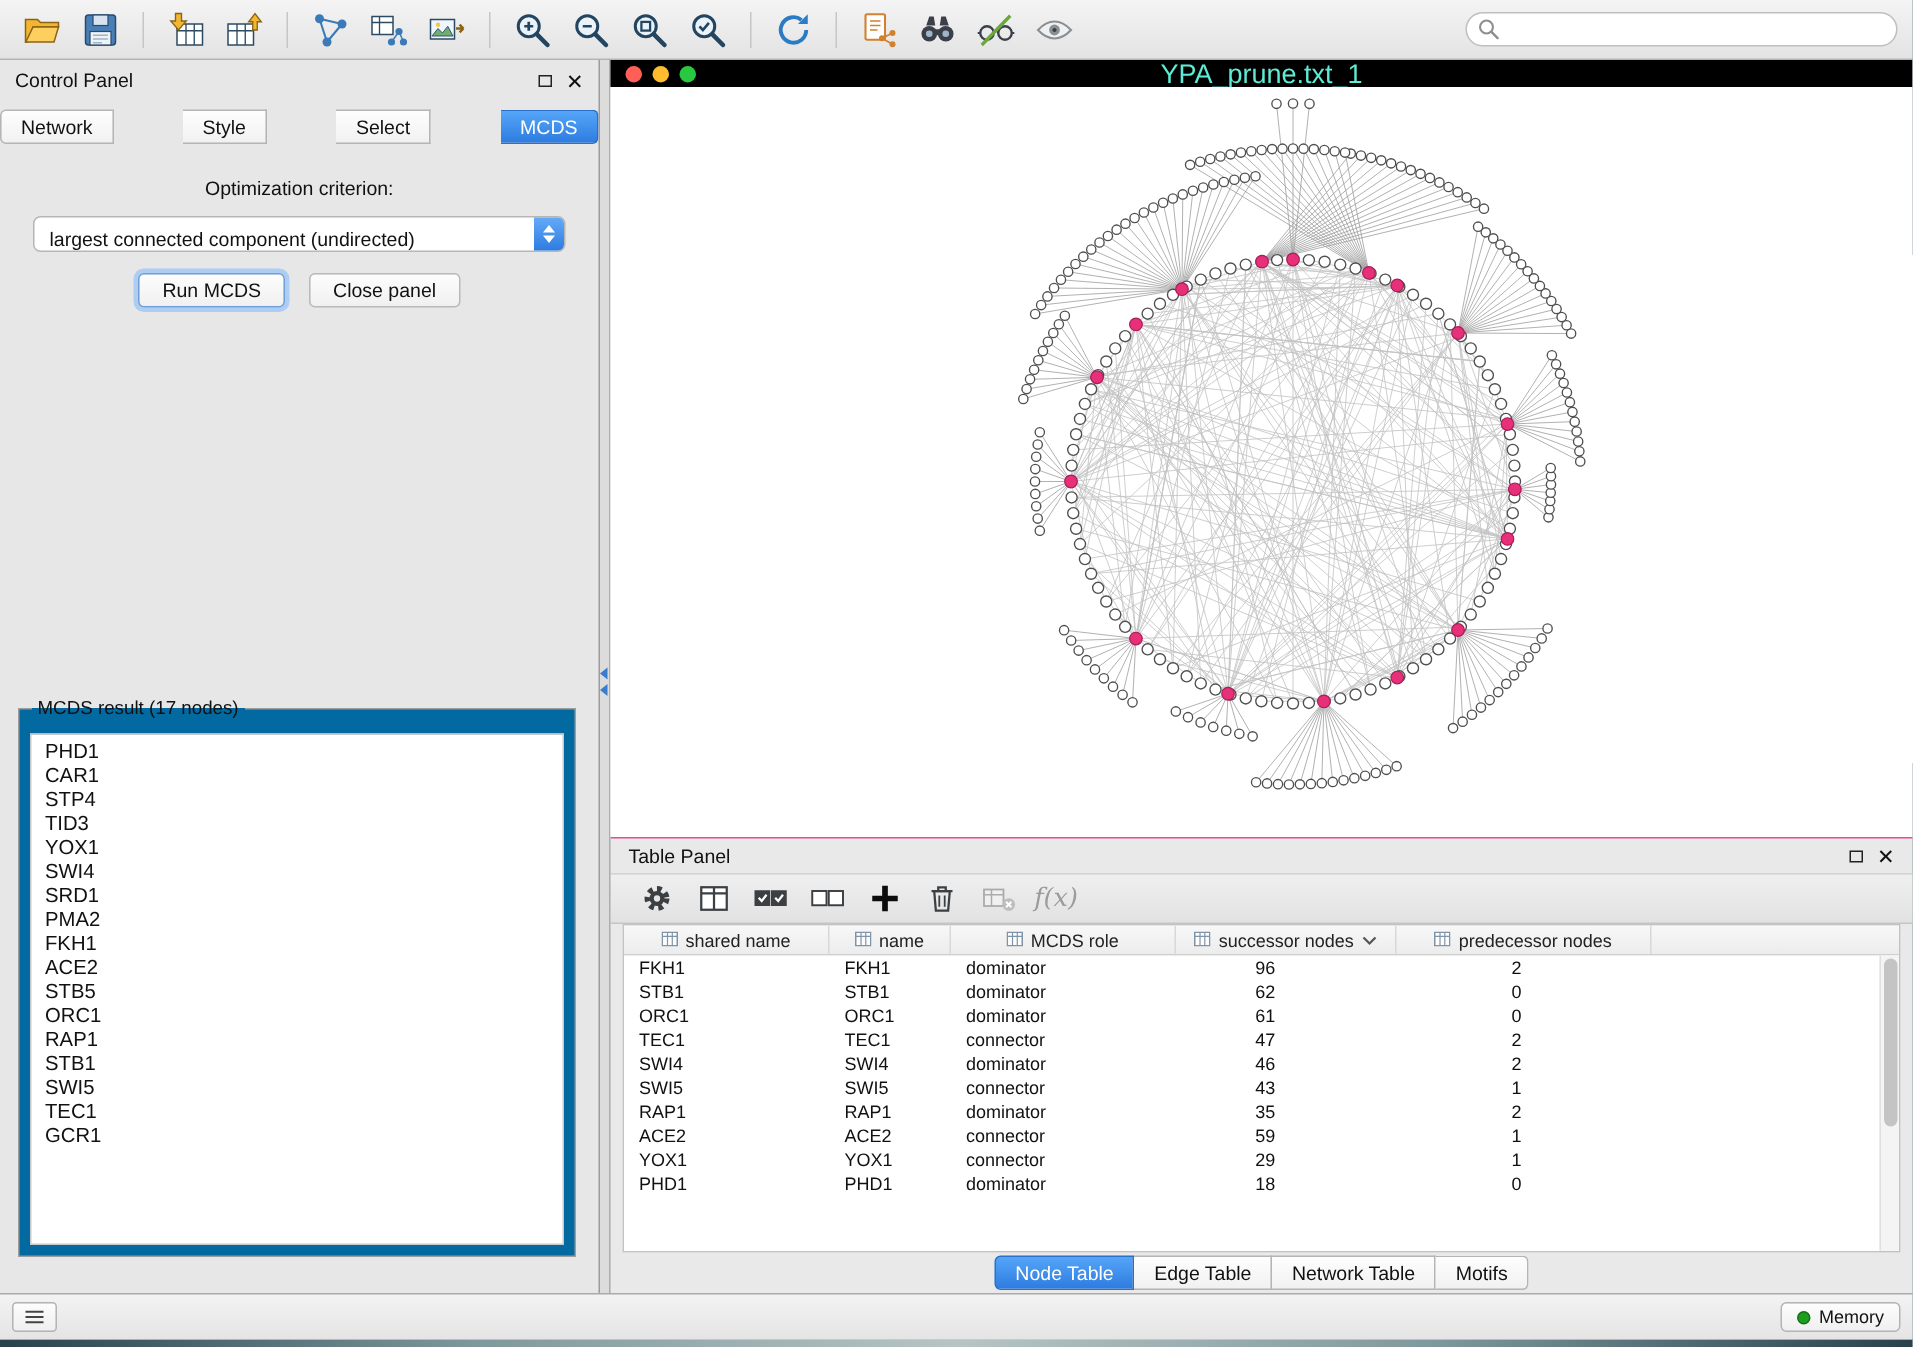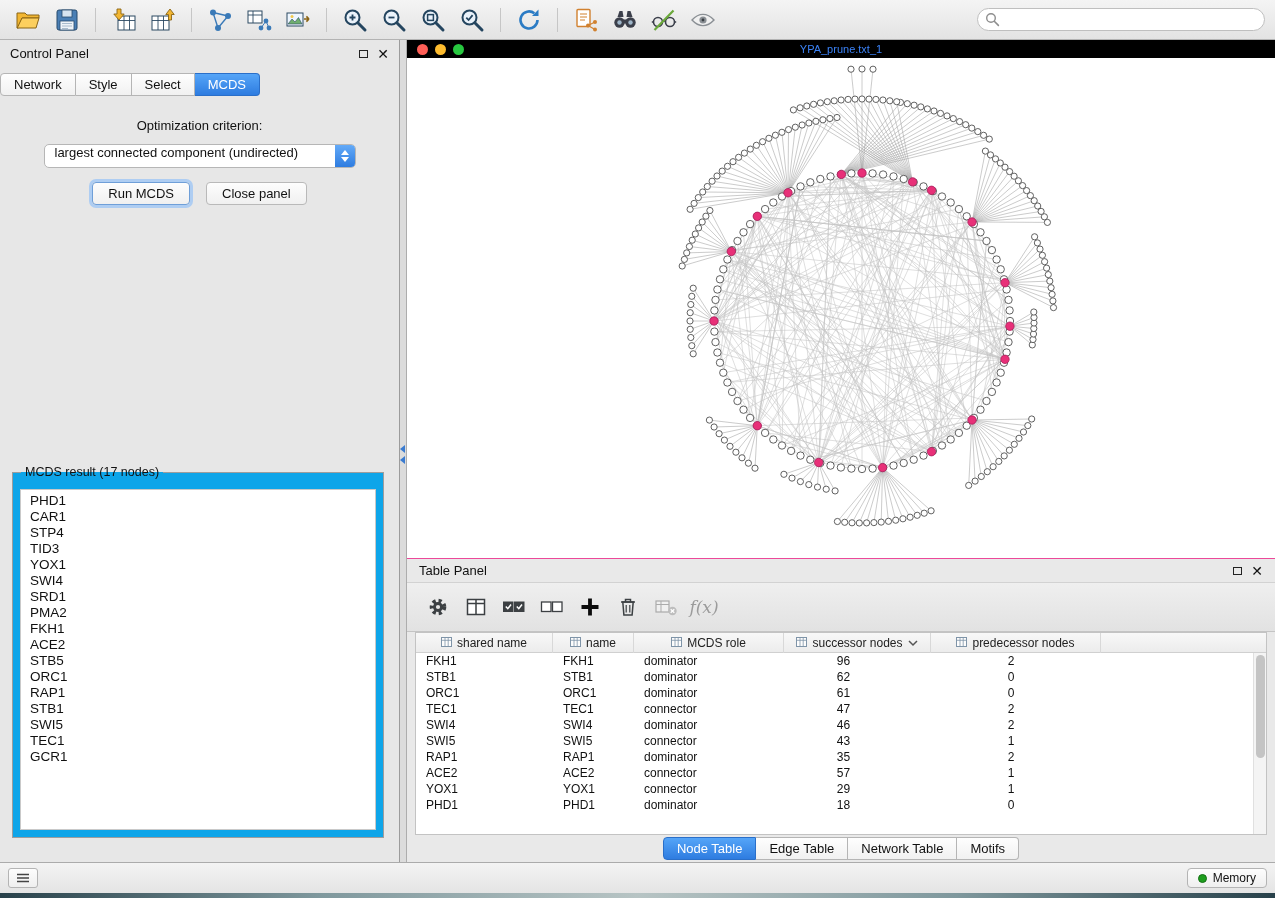--- a/index.html
+++ b/index.html
@@ -18,57 +18,57 @@
 
   
   .main{flex:1;display:flex;min-height:0;}
 
   
   .control-panel{width:400px;flex:none;background:#e7e7e7;border-right:1px solid #9c9c9c;position:relative;}
   .cp-header{height:27px;display:flex;align-items:center;padding:0 10px;font-size:13px;color:#111;}
   .win-ctrls{margin-left:auto;display:flex;align-items:center;gap:9px;}
   .win-float{width:9px;height:8px;border:1.5px solid #222;display:inline-block;}
   .win-close{font-size:14px;font-weight:bold;color:#111;line-height:10px;}
-  .seg-tabs{display:flex;justify-content:flex-start;margin-top:6px;}
+  .seg-tabs{display:flex;justify-content:space-between;margin-top:6px;}
   .seg-tab{padding:3px 13px;font-size:13px;color:#111;background:linear-gradient(#fefefe,#f1f1f1);border:1px solid #b5b5b5;border-left:none;cursor:default;}
   .seg-tab:first-child{border-left:1px solid #b5b5b5;border-radius:4px 0 0 4px;}
   .seg-tab:last-child{border-radius:0 4px 4px 0;}
   .seg-tab.active{background:linear-gradient(#55a5f8,#2e7ce0);color:#fff;border-color:#2a6fc9;}
   .opt-label{margin-top:22px;text-align:center;font-size:13px;color:#111;}
-  .dropdown{position:relative;width:312px;height:24px;margin:11px auto 0;background:#fff;border:1px solid #b6b6b6;border-radius:5px;display:flex;align-items:flex-start;padding-left:10px;font-size:13px;color:#111;}
+  .dropdown{position:relative;width:355px;height:24px;margin:11px auto 0;background:#fff;border:1px solid #b6b6b6;border-radius:5px;display:flex;align-items:flex-end;padding-left:10px;font-size:13px;color:#111;}
   .dd-stepper{position:absolute;right:0;top:0;bottom:0;width:20px;background:linear-gradient(#63aaf8,#2e7ce0);border-radius:0 4px 4px 0;display:flex;flex-direction:column;align-items:center;justify-content:center;gap:2px;}
   .tri-up{width:0;height:0;border-left:4px solid transparent;border-right:4px solid transparent;border-bottom:5px solid #fff;}
   .tri-down{width:0;height:0;border-left:4px solid transparent;border-right:4px solid transparent;border-top:5px solid #fff;}
   .btn-row{display:flex;justify-content:center;gap:16px;margin-top:14px;}
   .btn{background:linear-gradient(#fdfdfd,#f0f0f0);border:1px solid #b9b9b9;border-radius:4px;padding:3px 15px;font-size:13px;color:#111;cursor:default;}
   .btn.focus{border-color:#6f9fd8;box-shadow:0 0 0 3px #aecdf2;}
-  .result-box{position:absolute;left:12px;right:15px;top:425px;bottom:24px;border:1px solid #9d9d9d;background:#0ea5e9;}
+  .result-box{position:absolute;left:12px;right:15px;top:425px;bottom:24px;border:1px solid #9d9d9d;background:#0369a1;}
   .result-box legend{font-size:12.5px;color:#111;margin-left:8px;padding:0 4px;}
   .result-list{position:absolute;left:7px;right:7px;top:10px;bottom:7px;background:#fff;border:1px solid #c9c9c9;overflow:hidden;padding-top:3px;}
   .result-item{font-size:13.5px;color:#111;line-height:16px;padding-left:9px;}
 
   
   .splitter{width:7px;flex:none;background:#dcdcdc;border-right:1px solid #adadad;position:relative;}
   .split-handle{position:absolute;top:405px;left:0;display:flex;flex-direction:column;gap:3px;}
   .split-handle .tri-l{width:0;height:0;border-top:4px solid transparent;border-bottom:4px solid transparent;border-right:5px solid #3a7bd0;}
 
   
   .right-col{flex:1;display:flex;flex-direction:column;min-width:0;}
   .network-window{height:518px;flex:none;display:flex;flex-direction:column;background:#fff;}
   .net-titlebar{height:18px;flex:none;background:#000;color:#fff;display:flex;align-items:center;position:relative;}
   .traffic{display:flex;gap:7px;margin-left:10px;}
   .light{width:11px;height:11px;border-radius:50%;}
-  .net-title{position:absolute;left:0;right:0;text-align:center;font-size:11px;color:#3b82f6;}
+  .net-title{position:absolute;left:0;right:0;text-align:center;font-size:18px;color:#5eead4;}
   .net-canvas{flex:1;background:#fff;position:relative;}
   .net-canvas svg{display:block;}
 
   
   .table-panel{flex:1;display:flex;flex-direction:column;background:#e9e9e9;min-height:0;border-top:1px solid #ec4899;}
   .tp-header{height:23px;flex:none;display:flex;align-items:center;padding:0 12px;font-size:13px;color:#111;}
-  .tp-toolbar{height:50px;flex:none;background:linear-gradient(#efefef,#e2e2e2);border-top:1px solid #d2d2d2;border-bottom:1px solid #c4c4c4;display:flex;align-items:center;gap:8px;padding:0 16px;}
+  .tp-toolbar{height:34px;flex:none;background:linear-gradient(#efefef,#e2e2e2);border-top:1px solid #d2d2d2;border-bottom:1px solid #c4c4c4;display:flex;align-items:center;gap:8px;padding:0 16px;}
   .tp-btn{width:30px;height:28px;display:flex;align-items:center;justify-content:center;}
   .fx{font-family:"DejaVu Serif","Liberation Serif",serif;font-style:italic;font-size:17px;color:#9b9b9b;}
   .table-wrap{flex:1;margin:0 8px;background:#fff;border:1px solid #c3c3c3;position:relative;overflow:hidden;min-height:0;}
   .thead{display:flex;height:20px;background:linear-gradient(#f8f8f8,#ececec);border-bottom:1px solid #d0d0d0;}
   .th{display:flex;align-items:center;justify-content:center;gap:5px;font-size:12px;color:#222;border-right:1px solid #d8d8d8;height:20px;}
   .th-fill{flex:1;border-right:none;}
   .tbody{overflow:hidden;}
   .tr{display:flex;height:16px;background:#fff;}
   .td{font-size:12px;color:#111;line-height:16px;padding-left:10px;white-space:nowrap;overflow:hidden;}
   .td.num{text-align:center;padding-left:0;}
@@ -1143,21 +1143,21 @@
                 <div class="td col0">RAP1</div>
                 <div class="td col1">RAP1</div>
                 <div class="td col2">dominator</div>
                 <div class="td col3 num">35</div>
                 <div class="td col4 num">2</div>
               </div>
               <div class="tr">
                 <div class="td col0">ACE2</div>
                 <div class="td col1">ACE2</div>
                 <div class="td col2">connector</div>
-                <div class="td col3 num">57</div>
+                <div class="td col3 num">59</div>
                 <div class="td col4 num">1</div>
               </div>
               <div class="tr">
                 <div class="td col0">YOX1</div>
                 <div class="td col1">YOX1</div>
                 <div class="td col2">connector</div>
                 <div class="td col3 num">29</div>
                 <div class="td col4 num">1</div>
               </div>
               <div class="tr">

